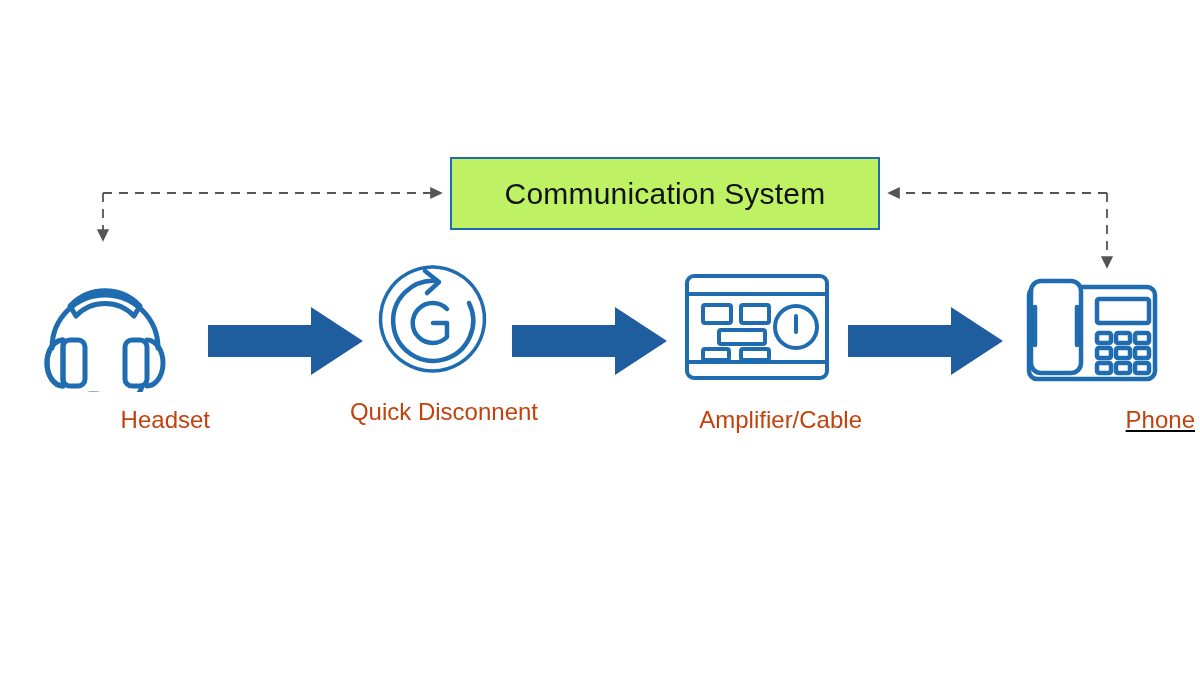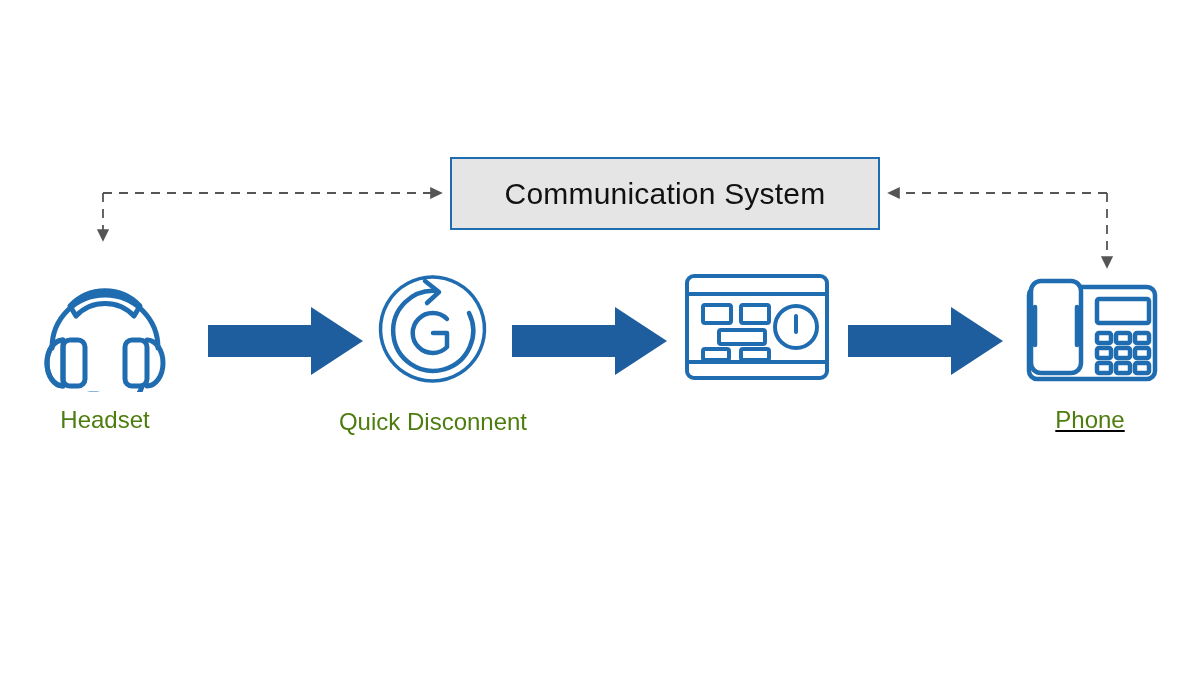--- a/index.html
+++ b/index.html
@@ -20,21 +20,21 @@
 
   
   .system-box {
     position: absolute;
     left: 450px;
     top: 157px;
     width: 430px;
     height: 73px;
     box-sizing: border-box;
     border: 2px solid #1F6CB0;
-    background: #e5e5e5;
+    background: #bef264;
     display: flex;
     align-items: center;
     justify-content: center;
   }
   .system-box-label {
     font-size: 30px;
     color: #111111;
     letter-spacing: 0.2px;
     white-space: nowrap;
   }
@@ -57,25 +57,26 @@
   }
   .node-icon {
     height: 130px;
     display: flex;
     align-items: center;
     justify-content: center;
   }
   .node-label {
     margin-top: 14px;
     font-size: 24px;
-    color: #4d7c0f;
+    color: #c2410c;
     white-space: nowrap;
+    text-align: right;
   }
   #node-headset   { left: 0px;    top: 262px; }
-  #node-qd        { left: 328px;  top: 264px; }
+  #node-qd        { left: 328px;  top: 254px; }
   #node-amp       { left: 652px;  top: 262px; }
   #node-phone     { left: 985px;  top: 262px; text-decoration: underline; }
 
   
   .flow-arrow {
     position: absolute;
     width: 155px;
     height: 72px;
   }
   #arrow-1 { left: 208px; top: 305px; }
@@ -180,20 +181,21 @@
           <rect x="58" y="33" width="28" height="18" rx="2"></rect>
           <rect x="36" y="58" width="46" height="14" rx="2"></rect>
           <rect x="20" y="77" width="26" height="11" rx="2"></rect>
           <rect x="58" y="77" width="28" height="11" rx="2"></rect>
 
           <circle cx="113" cy="55" r="21"></circle>
           <line x1="113" y1="44" x2="113" y2="60"></line>
         </g>
       </svg>
     </div>
+    <div class="node-label">Amplifier/Cable</div>
   </div>
 
   <svg class="flow-arrow" id="arrow-3" viewBox="0 0 155 72" xmlns="http://www.w3.org/2000/svg">
     <path d="M0,20 L103,20 L103,2 L155,36 L103,70 L103,52 L0,52 Z" fill="#1F5E9E"></path>
   </svg>
 
   <div class="node" id="node-phone">
     <div class="node-icon">
       <svg width="150" height="120" viewBox="0 0 150 120" xmlns="http://www.w3.org/2000/svg">
         <g fill="none" stroke="#1F6CB0" stroke-width="4.5" stroke-linecap="round" stroke-linejoin="round">

